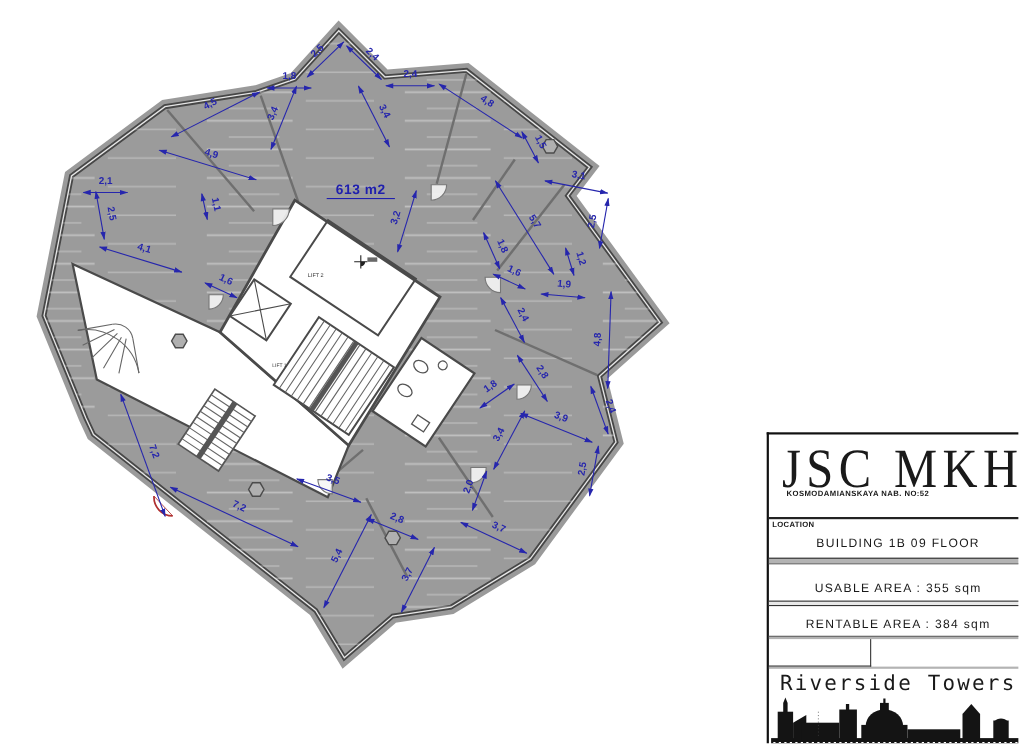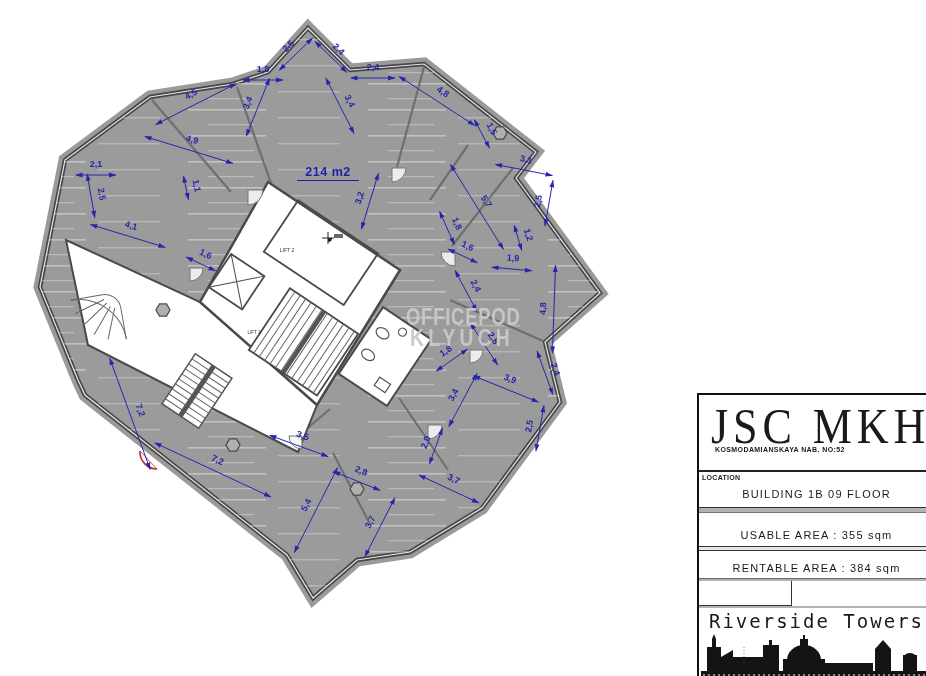--- a/index.html
+++ b/index.html
@@ -295,26 +295,22 @@
           <line x1="90.70411451744161" y1="224.59750351581326" x2="165.2958854825584" y2="247.40249648418674" class="dim-line" marker-start="url(#arrS)" marker-end="url(#arrE)"></line>
           <text x="130.3389736377819" y="228.34956195229572" class="dim-text" transform="rotate(17 130.3389736377819 228.34956195229572)">4,1</text>
         </g>
         <g>
           <line x1="186.4990754074136" y1="257.2381078121488" x2="215.5009245925864" y2="270.7618921878512" class="dim-line" marker-start="url(#arrS)" marker-end="url(#arrE)"></line>
           <text x="204.3809460939256" y="256.7495377037068" class="dim-text" transform="rotate(25 204.3809460939256 256.7495377037068)">1,6</text>
         </g>
       </g>
   </svg>
 
-  <div class="area-label">214 m2</div>
-
-  <div class="watermark">
-    <div class="wm1">OFFICEPOD</div>
-    <div class="wm2">KLYUCH</div>
-  </div>
+  <div class="area-label">613 m2</div>
+
 
   <div class="titleblock">
     <div class="tb-company">
       <div class="big">JSC MKH</div>
       <div class="addr">KOSMODAMIANSKAYA NAB. NO:52</div>
     </div>
     <div class="rule-dark"></div>
     <div class="tb-location">
       <span class="lab">LOCATION</span>
       <div class="val">BUILDING 1B 09 FLOOR</div>

